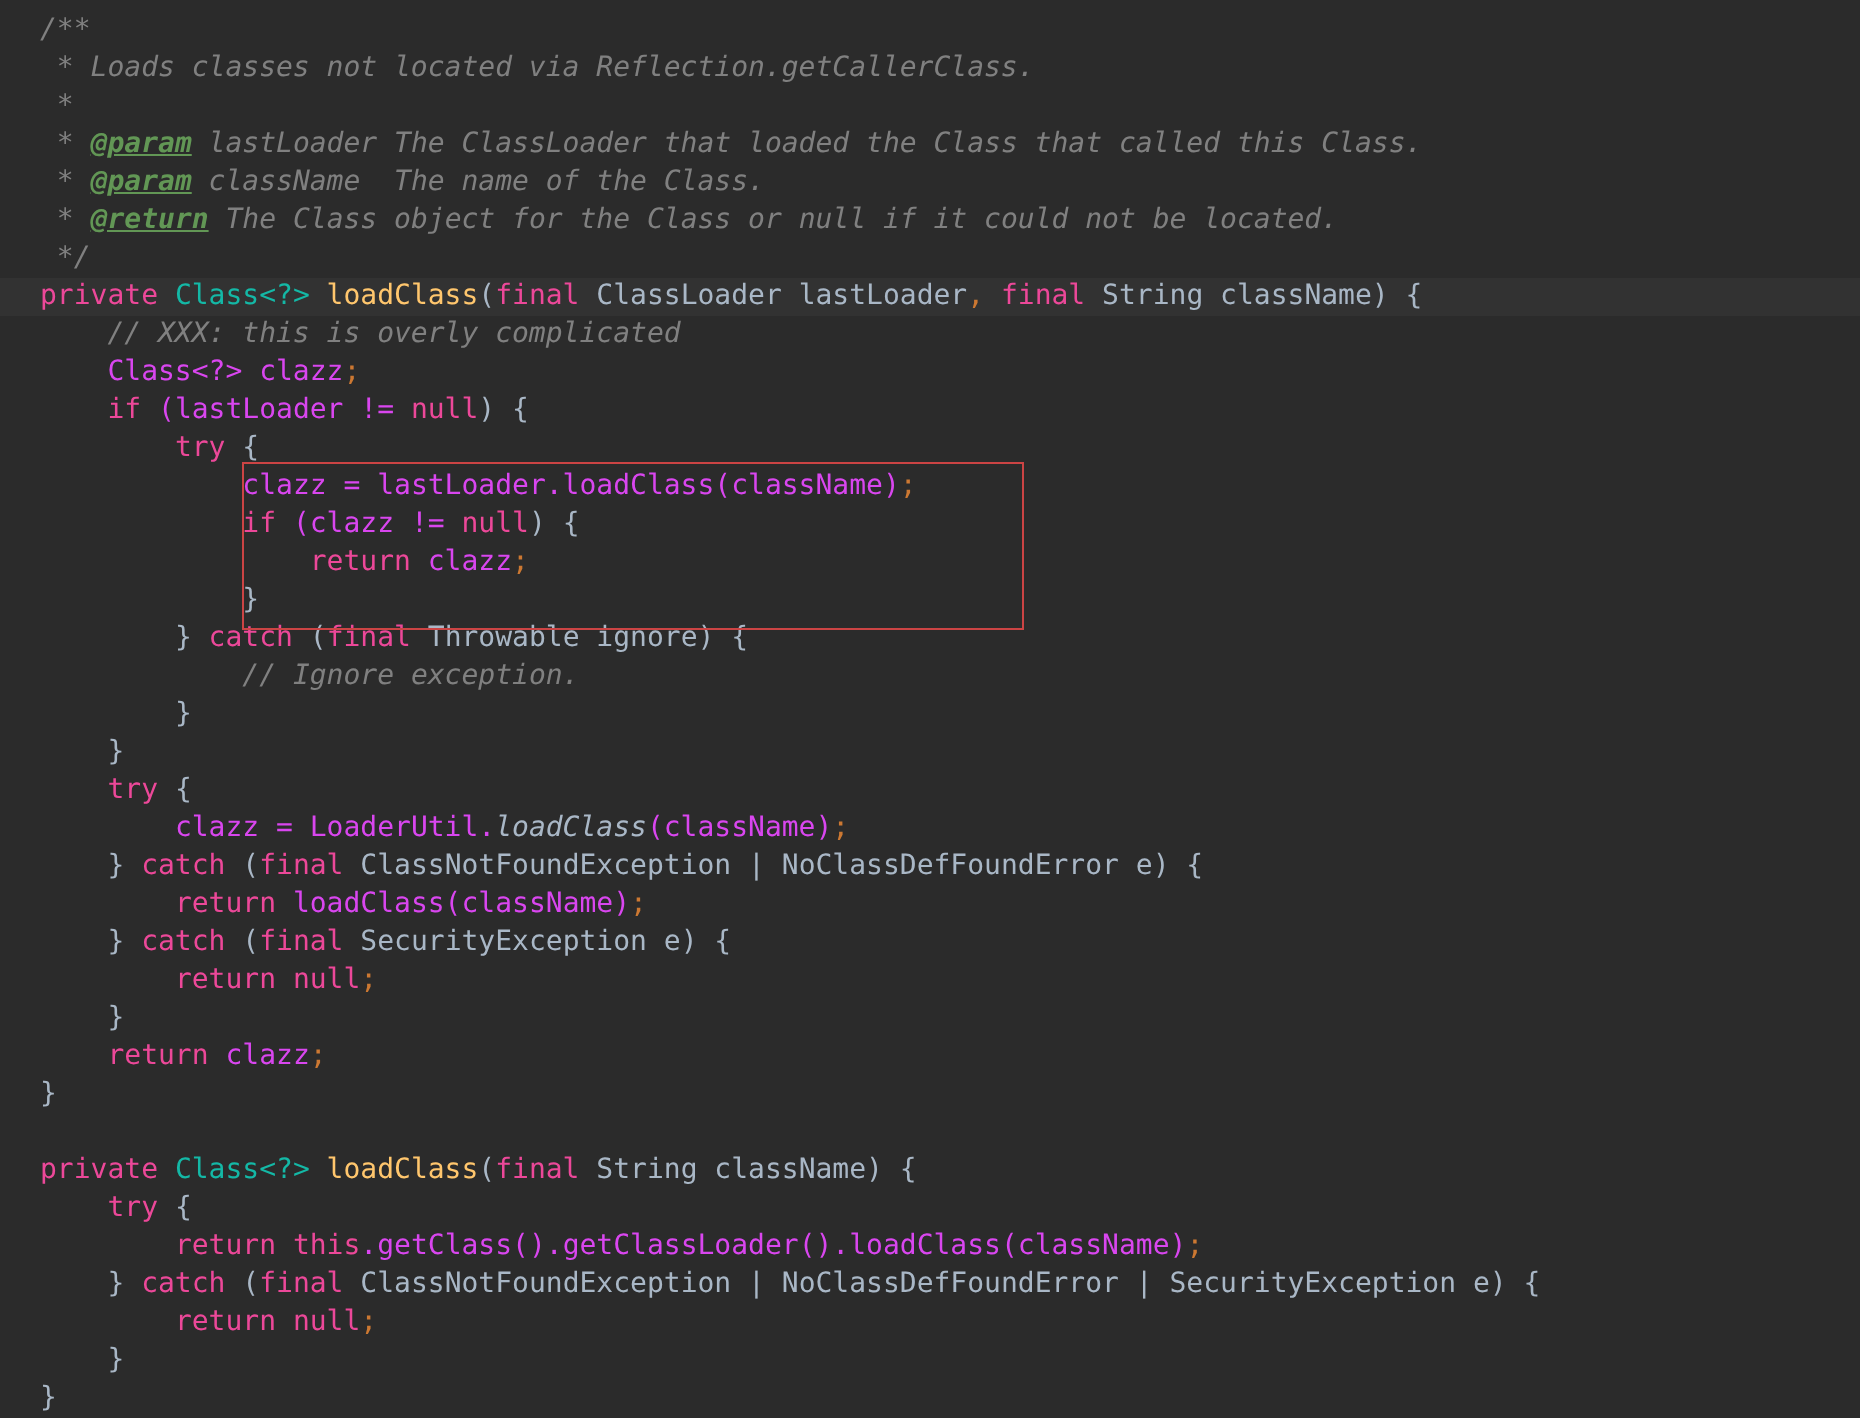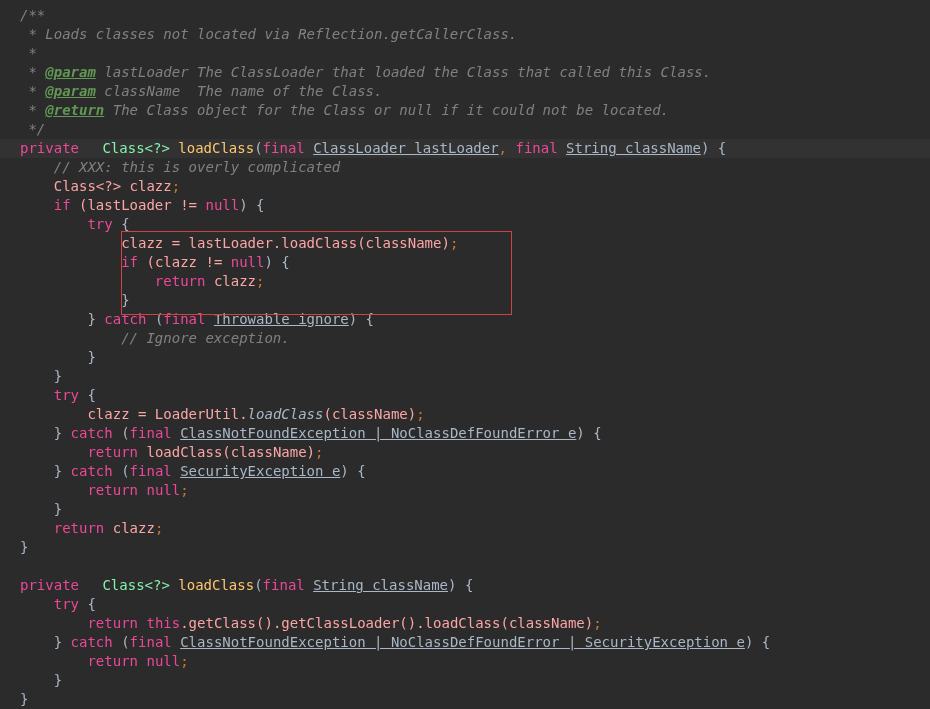--- a/index.html
+++ b/index.html
@@ -24,25 +24,25 @@
     padding-left: 20px;
     position: relative;
   }
   .line.hl {
     background: #323232;
   }
   .comment   { color: #808080; font-style: italic; }
   .doctag    { color: #629755; font-style: italic; font-weight: bold; text-decoration: underline; text-align: right; }
   .keyword   { color: #ec4899; }
   .brace     { color: #a9b7c6; }
-  .param     { color: #a9b7c6; text-decoration: underline; }
-  .type      { color: #86efac; margin-left: 15px; }
+  .param     { color: #a9b7c6; }
+  .type      { color: #14b8a6; }
   .method    { color: #ffc66d; }
   .callItalic{ color: #a9b7c6; font-style: italic; }
-  .ident     { color: #fca5a5; }
+  .ident     { color: #d946ef; }
   .punct     { color: #cc7832; }
   .redbox {
     position: absolute;
     border: 1px solid #cc4444;
     pointer-events: none;
   }
 </style>
 </head>
 <body>
 

